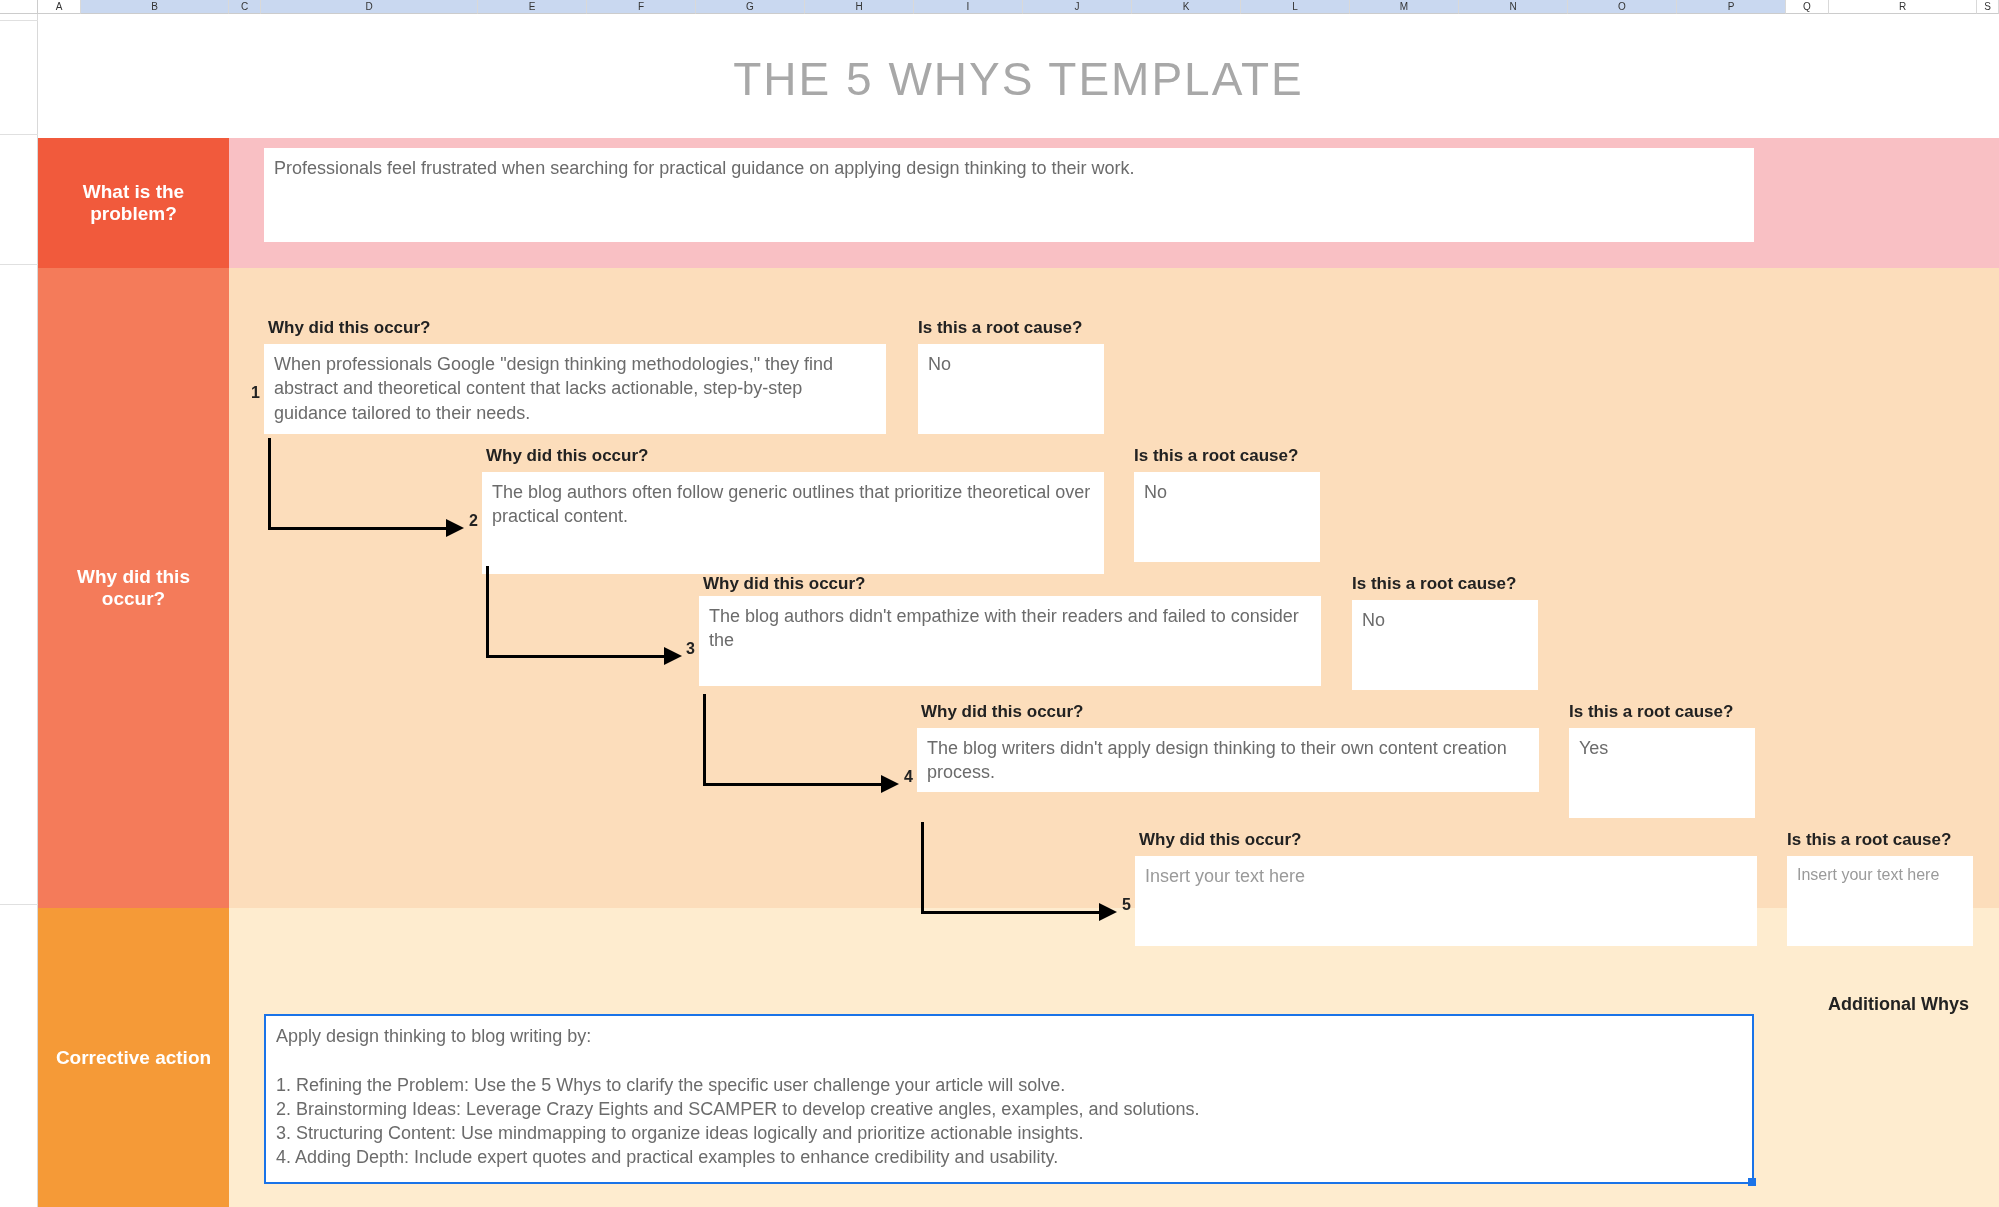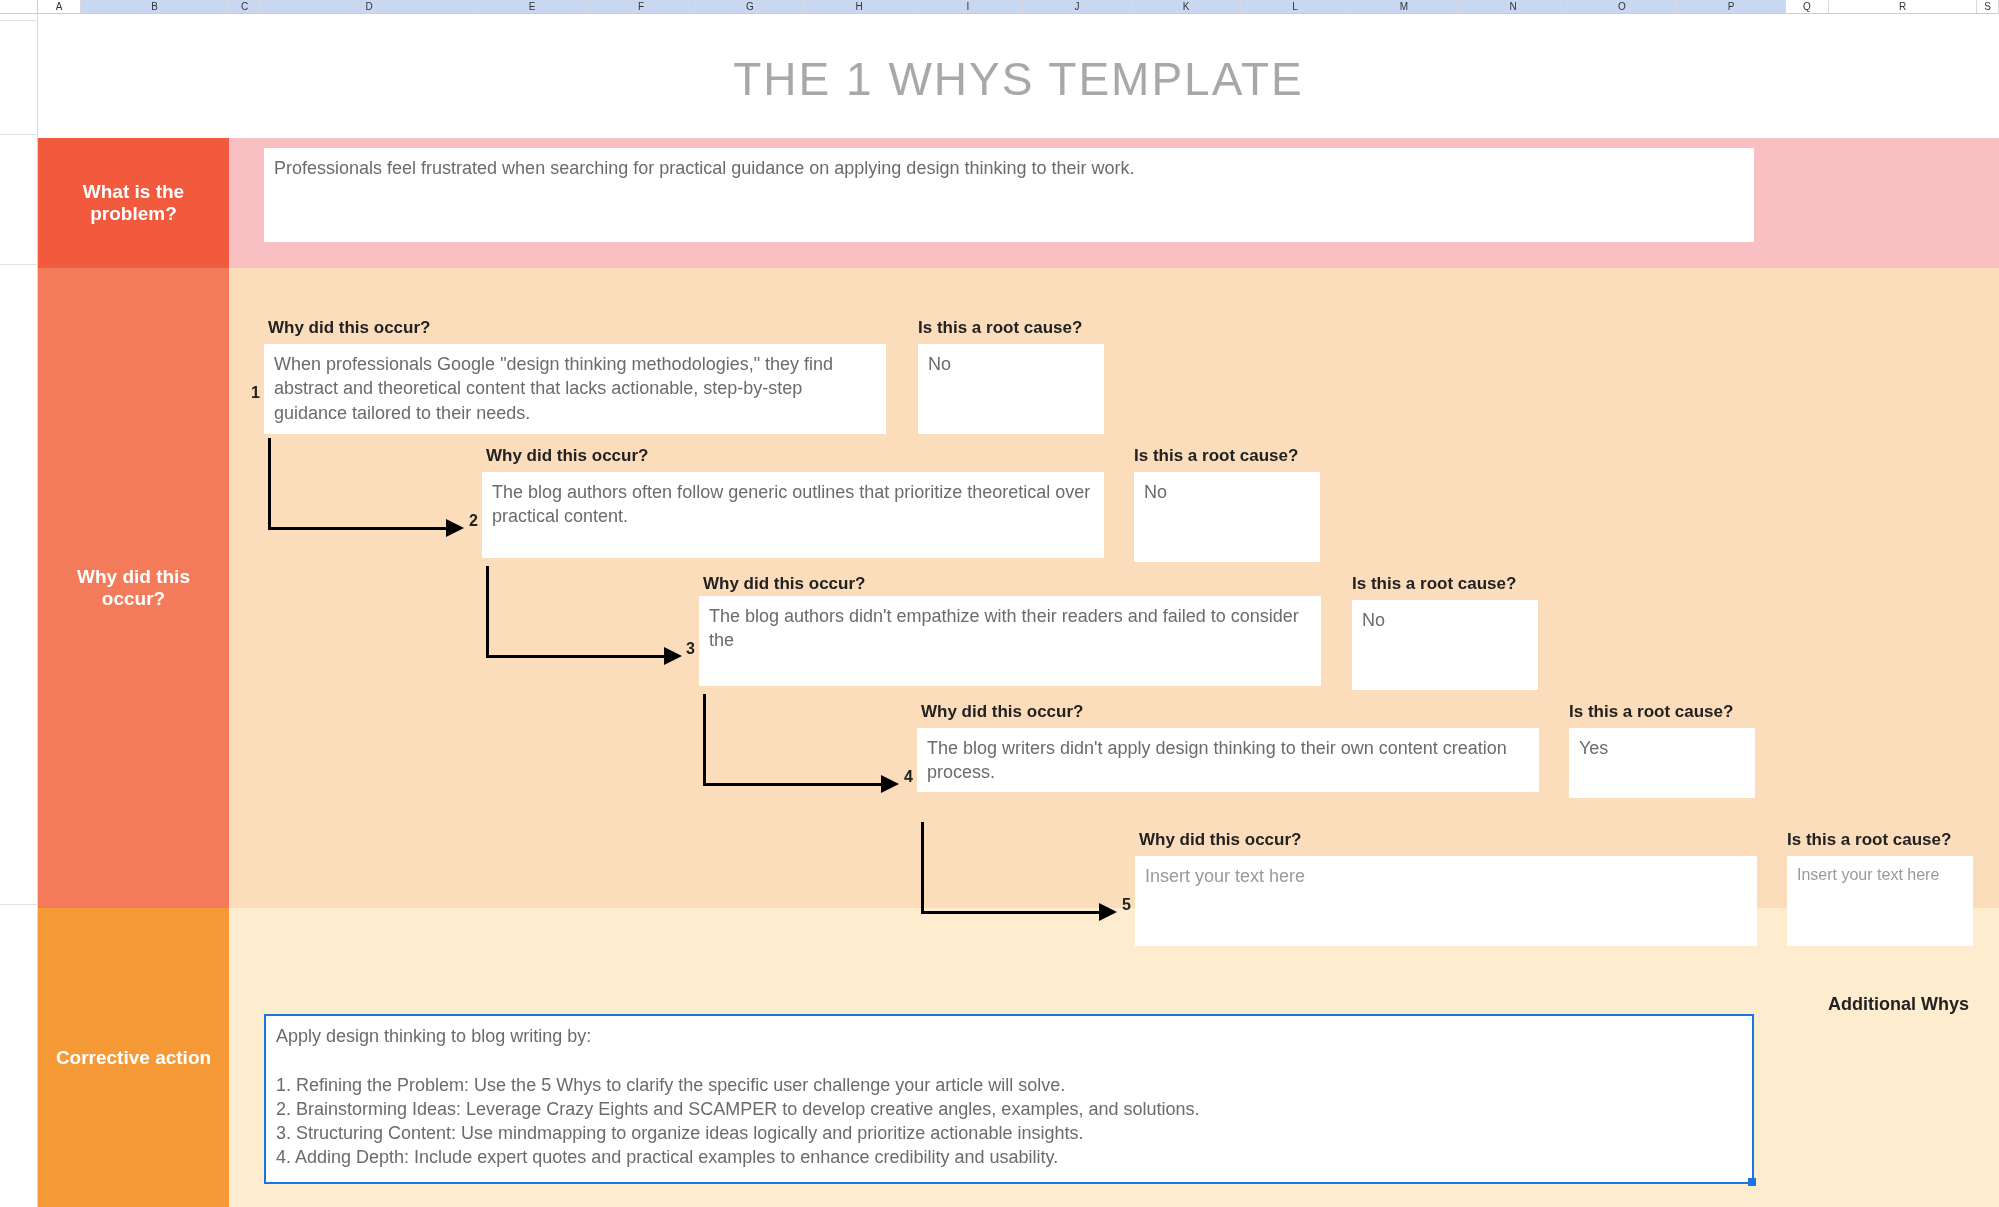--- a/index.html
+++ b/index.html
@@ -152,21 +152,21 @@
   <div class="row-headers">
     <div class="row-hdr-line" style="top:6px"></div>
     <div class="row-hdr-line" style="top:120px"></div>
     <div class="row-hdr-line" style="top:250px"></div>
     <div class="row-hdr-line" style="top:890px"></div>
   </div>
 
   <div class="sheet">
 
     <div class="title-band">
-      <h1>THE 1 WHYS TEMPLATE</h1>
+      <h1>THE 5 WHYS TEMPLATE</h1>
     </div>
 
     <div class="band band-problem"></div>
     <div class="band band-whys"></div>
     <div class="band band-correct"></div>
 
     <div class="label-col label-problem">What is the problem?</div>
     <div class="label-col label-whys">Why did this occur?</div>
     <div class="label-col label-correct">Corrective action</div>
 
@@ -180,21 +180,21 @@
 
     <div class="arrow" style="left:230px; top:418px">
       <div class="v" style="height:92px"></div>
       <div class="h" style="top:89px; width:180px"></div>
       <div class="head" style="left:178px; top:81px"></div>
     </div>
 
     <div class="q-label" style="left:448px; top:426px">Why did this occur?</div>
     <div class="q-label" style="left:1096px; top:426px">Is this a root cause?</div>
     <div class="step-num" style="left:422px; top:492px">2</div>
-    <div class="tbox" style="left:444px; top:452px; width:622px; height:86px">The blog authors often follow generic outlines that prioritize theoretical over practical content.</div>
+    <div class="tbox" style="left:444px; top:452px; width:622px; height:102px">The blog authors often follow generic outlines that prioritize theoretical over practical content.</div>
     <div class="tbox" style="left:1096px; top:452px; width:186px; height:90px">No</div>
 
     <div class="arrow" style="left:448px; top:546px">
       <div class="v" style="height:92px"></div>
       <div class="h" style="top:89px; width:180px"></div>
       <div class="head" style="left:178px; top:81px"></div>
     </div>
 
     <div class="q-label" style="left:665px; top:554px">Why did this occur?</div>
     <div class="q-label" style="left:1314px; top:554px">Is this a root cause?</div>
@@ -205,21 +205,21 @@
     <div class="arrow" style="left:665px; top:674px">
       <div class="v" style="height:92px"></div>
       <div class="h" style="top:89px; width:180px"></div>
       <div class="head" style="left:178px; top:81px"></div>
     </div>
 
     <div class="q-label" style="left:883px; top:682px">Why did this occur?</div>
     <div class="q-label" style="left:1531px; top:682px">Is this a root cause?</div>
     <div class="step-num" style="left:857px; top:748px">4</div>
     <div class="tbox" style="left:879px; top:708px; width:622px; height:64px">The blog writers didn't apply design thinking to their own content creation process.</div>
-    <div class="tbox" style="left:1531px; top:708px; width:186px; height:70px">Yes</div>
+    <div class="tbox" style="left:1531px; top:708px; width:186px; height:90px">Yes</div>
 
     <div class="arrow" style="left:883px; top:802px">
       <div class="v" style="height:92px"></div>
       <div class="h" style="top:89px; width:180px"></div>
       <div class="head" style="left:178px; top:81px"></div>
     </div>
 
     <div class="q-label" style="left:1101px; top:810px">Why did this occur?</div>
     <div class="q-label" style="left:1749px; top:810px">Is this a root cause?</div>
     <div class="step-num" style="left:1075px; top:876px">5</div>

